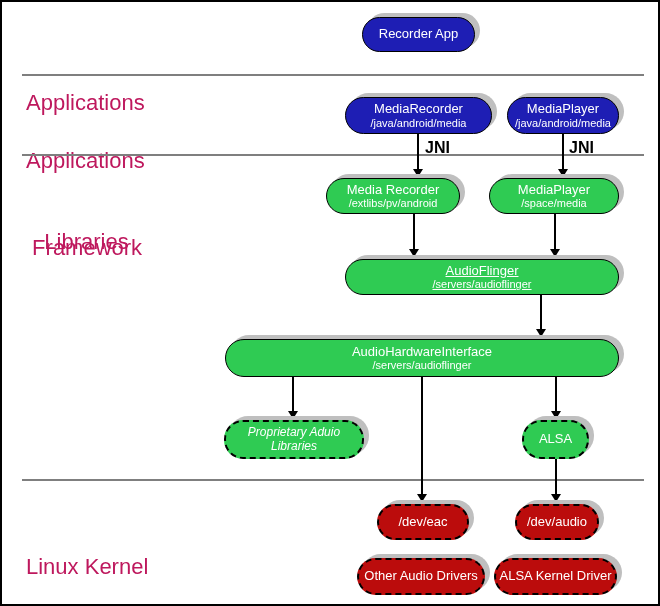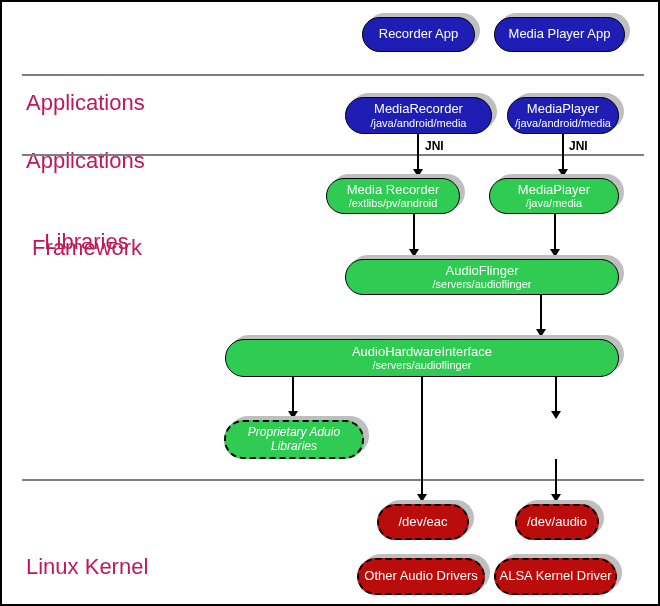--- a/index.html
+++ b/index.html
@@ -43,21 +43,21 @@
   .node-path{font-size:11px;}
   .arrow{position:absolute;width:10px;}
   .arrow-shaft{position:absolute;left:4px;top:0;bottom:7px;width:2px;background:#000;}
   .arrow-head{
     position:absolute;left:0;bottom:0;width:0;height:0;
     border-left:5px solid transparent;border-right:5px solid transparent;
     border-top:8px solid #000;
   }
   .edge-label{
     position:absolute;
-    font-size:12px;font-weight:bold;color:#000;
+    font-size:16px;font-weight:bold;color:#000;
   }
 </style>
 </head>
 <body>
 
 <div class="frame">
 
   <div class="section-label" style="left:24px;top:28px;">
     <div>Applications</div>
   </div>
@@ -72,23 +72,20 @@
     <div>Linux Kernel</div>
   </div>
 
   <div class="divider" style="top:72px;"></div>
   <div class="divider" style="top:152px;"></div>
   <div class="divider" style="top:477px;"></div>
 
   <div class="node blue" style="left:360px;top:15px;width:113px;height:35px;">
     <div class="node-title">Recorder App</div>
   </div>
-  <div class="node blue" style="left:492px;top:15px;width:131px;height:35px;">
-    <div class="node-title">Media Player App</div>
-  </div>
 
   <div class="node blue" style="left:343px;top:95px;width:147px;height:37px;">
     <div class="node-title">MediaRecorder</div>
     <div class="node-path">/java/android/media</div>
   </div>
   <div class="node blue" style="left:505px;top:95px;width:112px;height:37px;">
     <div class="node-title">MediaPlayer</div>
     <div class="node-path">/java/android/media</div>
   </div>
 
@@ -102,33 +99,33 @@
     <div class="arrow-head"></div>
   </div>
   <span class="edge-label" style="left:567px;top:137px;">JNI</span>
 
   <div class="node" style="left:324px;top:176px;width:134px;height:36px;">
     <div class="node-title">Media Recorder</div>
     <div class="node-path">/extlibs/pv/android</div>
   </div>
   <div class="node" style="left:487px;top:176px;width:130px;height:36px;">
     <div class="node-title">MediaPlayer</div>
-    <div class="node-path">/java/media</div>
+    <div class="node-path">/space/media</div>
   </div>
 
   <div class="arrow" style="left:407px;top:212px;height:43px;">
     <div class="arrow-shaft"></div>
     <div class="arrow-head"></div>
   </div>
   <div class="arrow" style="left:548px;top:212px;height:43px;">
     <div class="arrow-shaft"></div>
     <div class="arrow-head"></div>
   </div>
 
-  <div class="node" style="left:343px;top:257px;width:274px;height:36px;">
+  <div class="node" style="left:343px;top:257px;width:274px;height:36px;text-decoration:underline;">
     <div class="node-title">AudioFlinger</div>
     <div class="node-path">/servers/audioflinger</div>
   </div>
 
   <div class="arrow" style="left:534px;top:293px;height:42px;">
     <div class="arrow-shaft"></div>
     <div class="arrow-head"></div>
   </div>
 
   <div class="node" style="left:223px;top:337px;width:394px;height:38px;">
@@ -146,20 +143,23 @@
   </div>
   <div class="arrow" style="left:549px;top:375px;height:42px;">
     <div class="arrow-shaft"></div>
     <div class="arrow-head"></div>
   </div>
 
   <div class="node dashed" style="left:222px;top:418px;width:140px;height:39px;font-style:italic;">
     <div class="node-title-sm">Proprietary Aduio</div>
     <div class="node-title-sm">Libraries</div>
   </div>
+  <div class="node dashed" style="left:520px;top:418px;width:67px;height:39px;">
+    <div class="node-title">ALSA</div>
+  </div>
 
   <div class="arrow" style="left:549px;top:457px;height:43px;">
     <div class="arrow-shaft"></div>
     <div class="arrow-head"></div>
   </div>
 
   <div class="node red dashed" style="left:513px;top:502px;width:84px;height:36px;">
     <div class="node-title">/dev/audio</div>
   </div>
   <div class="node red dashed" style="left:375px;top:502px;width:92px;height:36px;">

